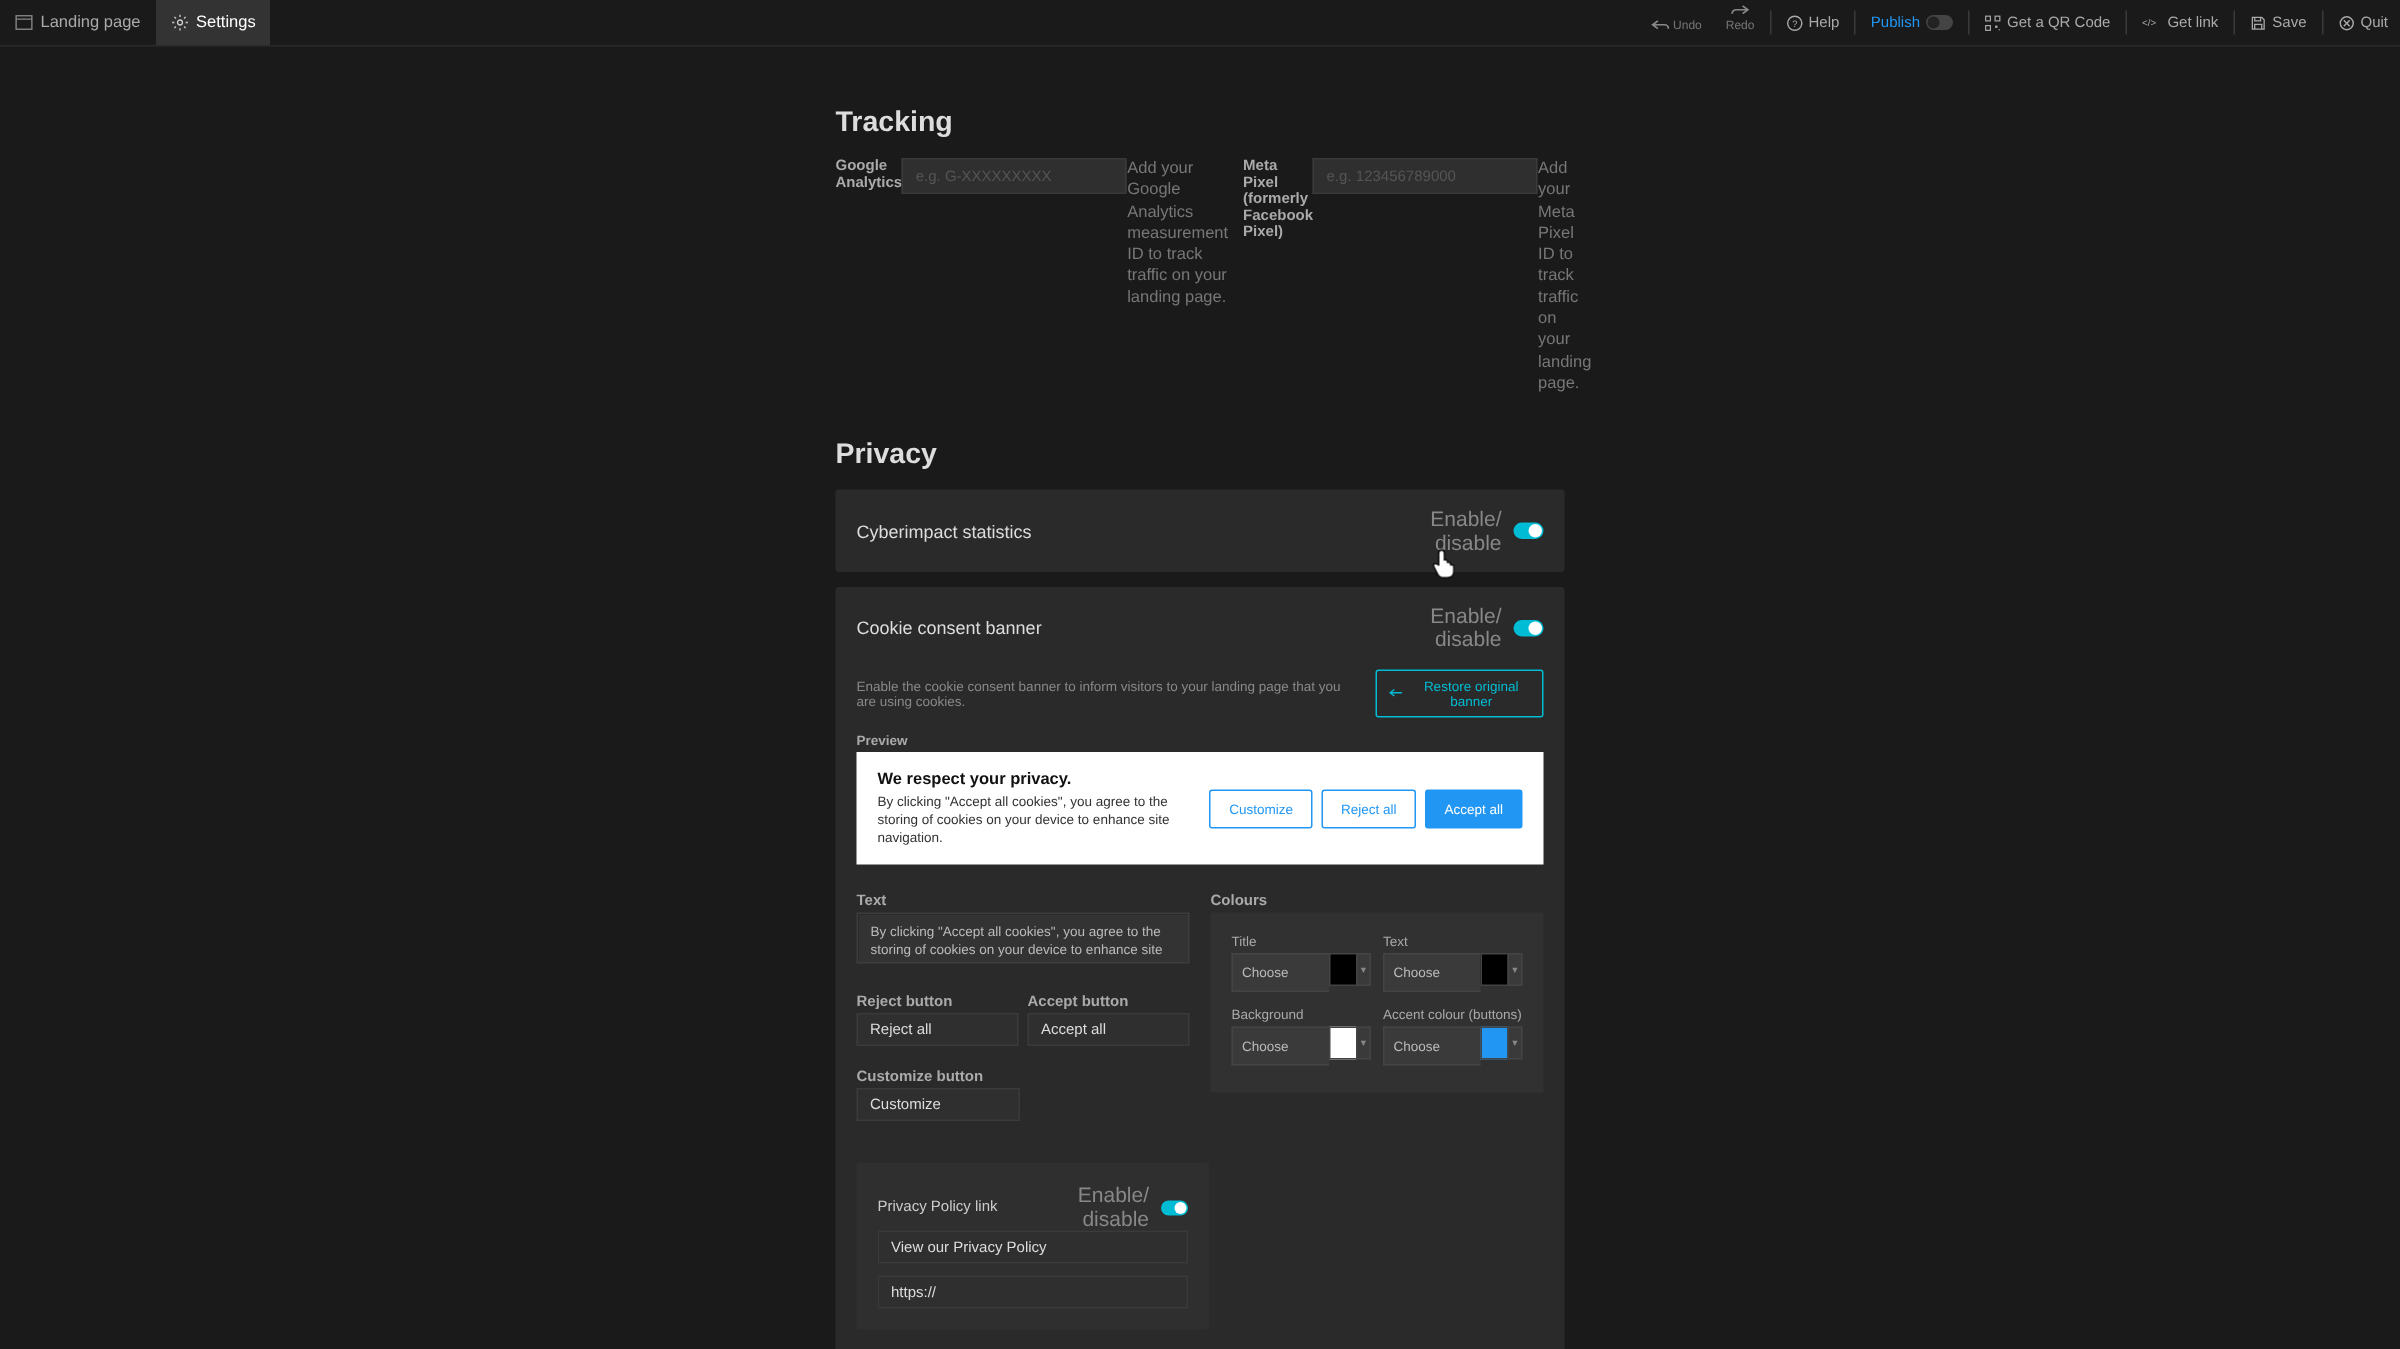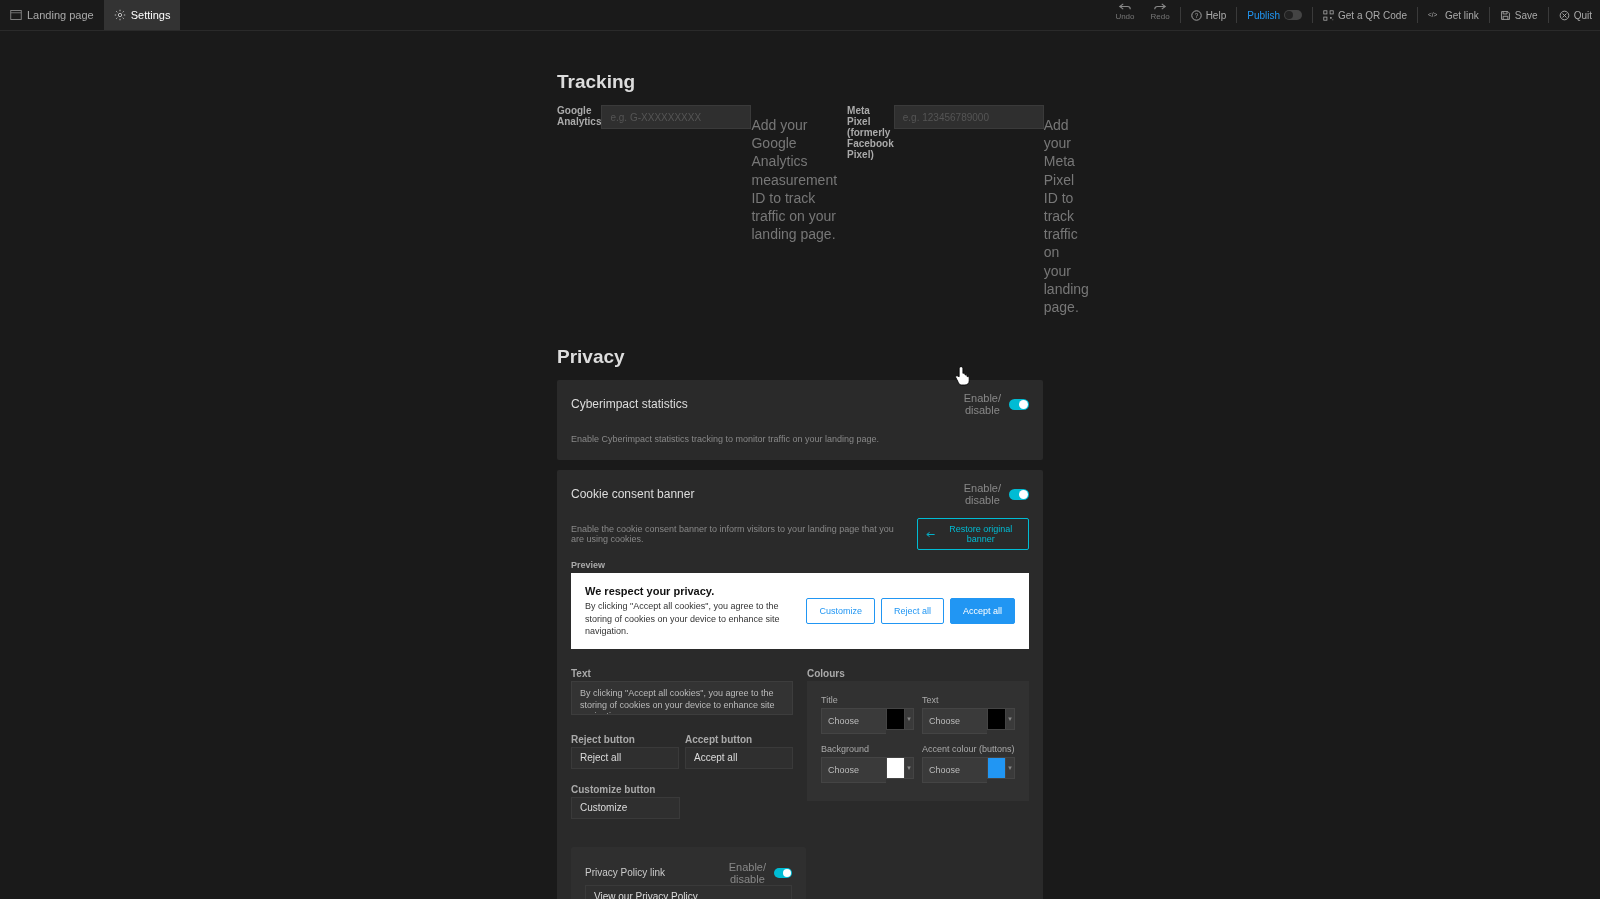--- a/index.html
+++ b/index.html
@@ -28,32 +28,32 @@
 
 h2 { font-size: 19px; font-weight: 600; color: #ddd; margin-bottom: 12px; }
 
 
 .field-row { display: flex; gap: 10px; margin-bottom: 6px; }
 .field-col { flex: 1; display: flex; }
 .label { font-size: 10px; font-weight: 600; color: #aaa; margin-bottom: 3px; }
 .input { background: #2f2f2f; border: 1px solid #3a3a3a; height: 24px; padding: 0 8px; color: #ddd; font-size: 10px; }
 .input::placeholder { color: #555; }
 .input.sm { height: 22px; font-size: 10px; }
-.help { font-size: 14px; color: #777; margin-top: 11px; line-height: 1.3; }
+.help { font-size: 11px; color: #777; margin-top: 0; line-height: 1.3; }
 
 
 .card { background: #2a2a2a; border-radius: 2px; margin-bottom: 10px; padding: 0; }
 .card-header { display: flex; align-items: center; justify-content: space-between; padding: 12px 14px; }
 .card-title { font-size: 12px; color: #ddd; }
 .card-body { padding: 0 14px 14px; }
 .card-help { font-size: 9px; color: #888; }
 
 
 .enable-wrap { display: flex; align-items: center; gap: 8px; }
-.enable-label { font-size: 11px; line-height: 1.1; color: #888; text-align: center; }
+.enable-label { font-size: 14px; line-height: 1.1; color: #888; text-align: right; }
 .toggle { position: relative; width: 20px; height: 11px; background: #00bcd4; border-radius: 6px; cursor: pointer; }
 .toggle::after { content: ""; position: absolute; right: 1px; top: 1px; width: 9px; height: 9px; background: #fff; border-radius: 50%; }
 .mini-toggle { width: 18px; height: 10px; background: #00bcd4; border-radius: 5px; position: relative; }
 .mini-toggle::after { content: ""; position: absolute; right: 1px; top: 1px; width: 8px; height: 8px; background: #fff; border-radius: 50%; }
 
 
 .row-flex { display: flex; justify-content: space-between; align-items: center; gap: 10px; margin-bottom: 10px; }
 .btn-outline { border: 1px solid #00bcd4; color: #00bcd4; background: transparent; padding: 5px 8px; font-size: 9px; cursor: pointer; display: inline-flex; gap: 5px; align-items: center; border-radius: 2px; }
 
 
@@ -117,21 +117,21 @@
       <span class="icon-sm">
         <svg viewBox="0 0 16 16" width="12" height="12">
             <circle cx="8" cy="8" r="2.2" fill="none" stroke="#ccc" stroke-width="1.2"></circle>
             <path d="M8 1v2M8 13v2M1 8h2M13 8h2M3 3l1.4 1.4M11.6 11.6L13 13M13 3l-1.4 1.4M4.4 11.6L3 13" stroke="#ccc" stroke-width="1.2"></path>
           </svg>
       </span>
       <span>Settings</span>
     </div>
   </div>
   <div class="topbar-right">
-    <div class="tr-item" style="flex-direction:column; gap:1px; padding-top:2px;">
+    <div class="tr-item" style="flex-direction:row; gap:1px; padding-top:2px;">
       <svg viewBox="0 0 16 10" width="14" height="9">
           <path d="M6 2L2 5l4 3M3 5h8a3 3 0 013 3" fill="none" stroke="#888" stroke-width="1.3"></path>
         </svg>
       <span style="font-size:8px;color:#777;">Undo</span>
     </div>
     <div class="tr-item" style="flex-direction:column; gap:1px; padding-top:2px;">
       <svg viewBox="0 0 16 10" width="14" height="9">
           <path d="M10 2l4 3-4 3M13 5H5a3 3 0 00-3 3" fill="none" stroke="#888" stroke-width="1.3"></path>
         </svg>
       <span style="font-size:8px;color:#777;">Redo</span>
@@ -207,23 +207,20 @@
     <h2 style="margin-top:30px;">Privacy</h2>
 
     <div class="card">
       <div class="card-header">
         <span class="card-title">Cyberimpact statistics</span>
         <div class="enable-wrap">
           <span class="enable-label" style="white-space:pre;">Enable/
 disable</span>
           <span class="toggle"></span>
         </div>
-      </div>
-      <div class="card-body">
-        <span class="card-help">Enable Cyberimpact statistics tracking to monitor traffic on your landing page.</span>
       </div>
     </div>
 
     <div class="card">
       <div class="card-header">
         <span class="card-title">Cookie consent banner</span>
         <div class="enable-wrap">
           <span class="enable-label" style="white-space:pre;">Enable/
 disable</span>
           <span class="toggle"></span>

